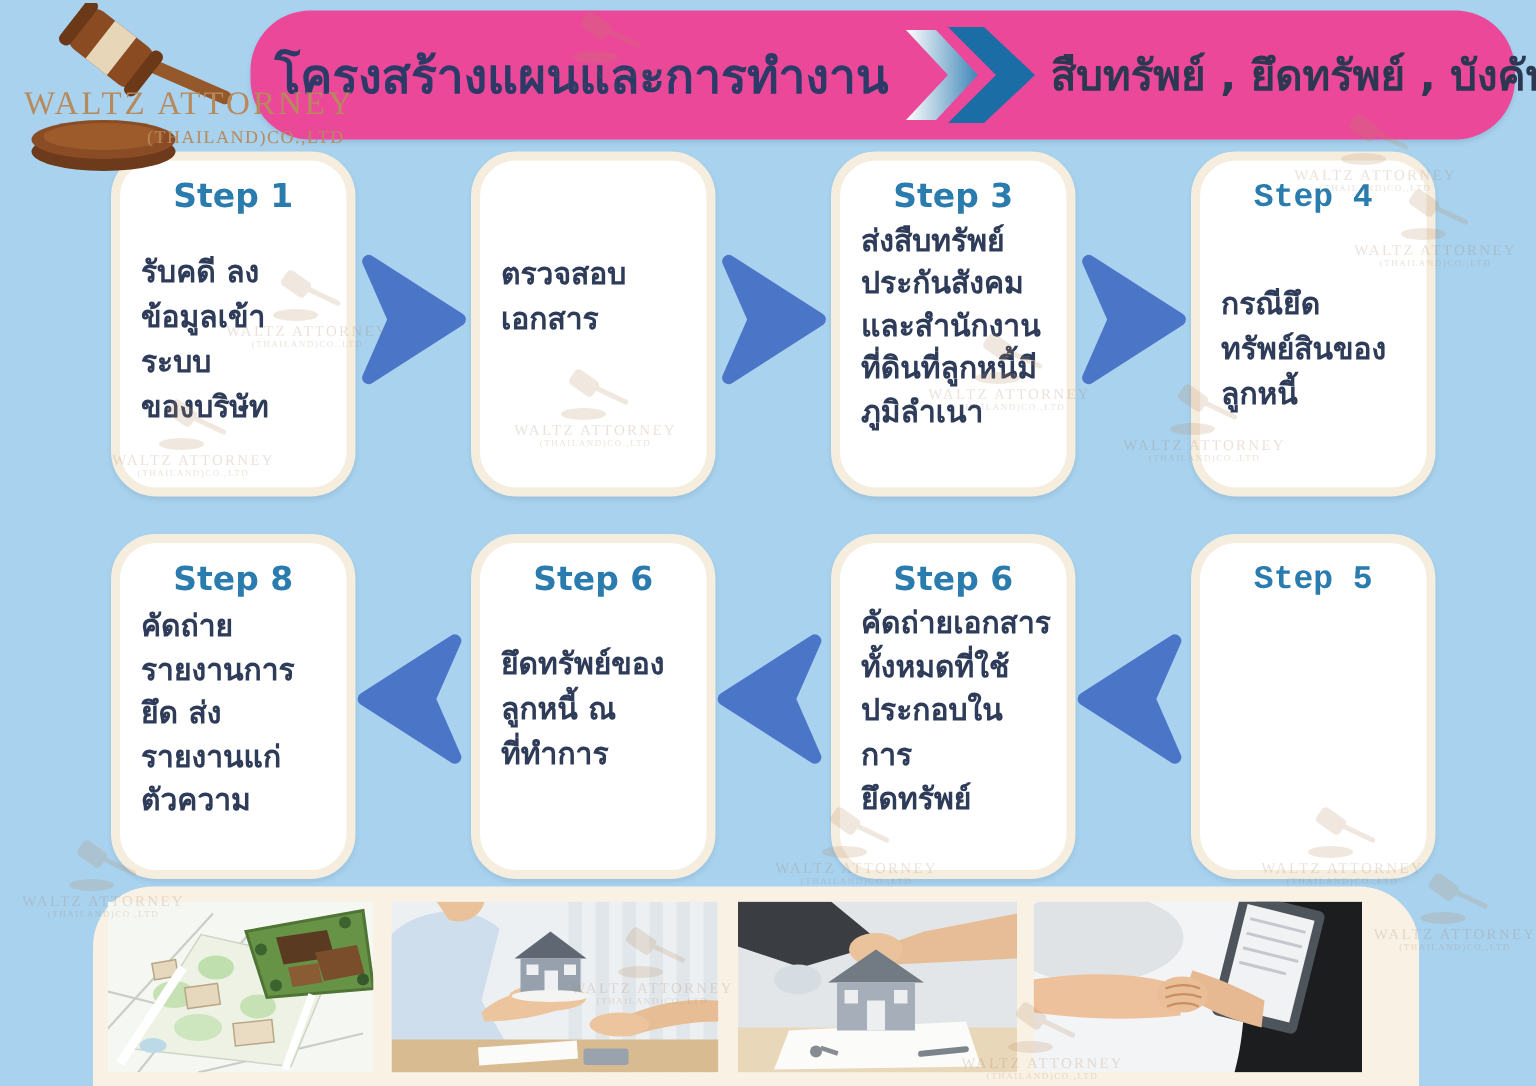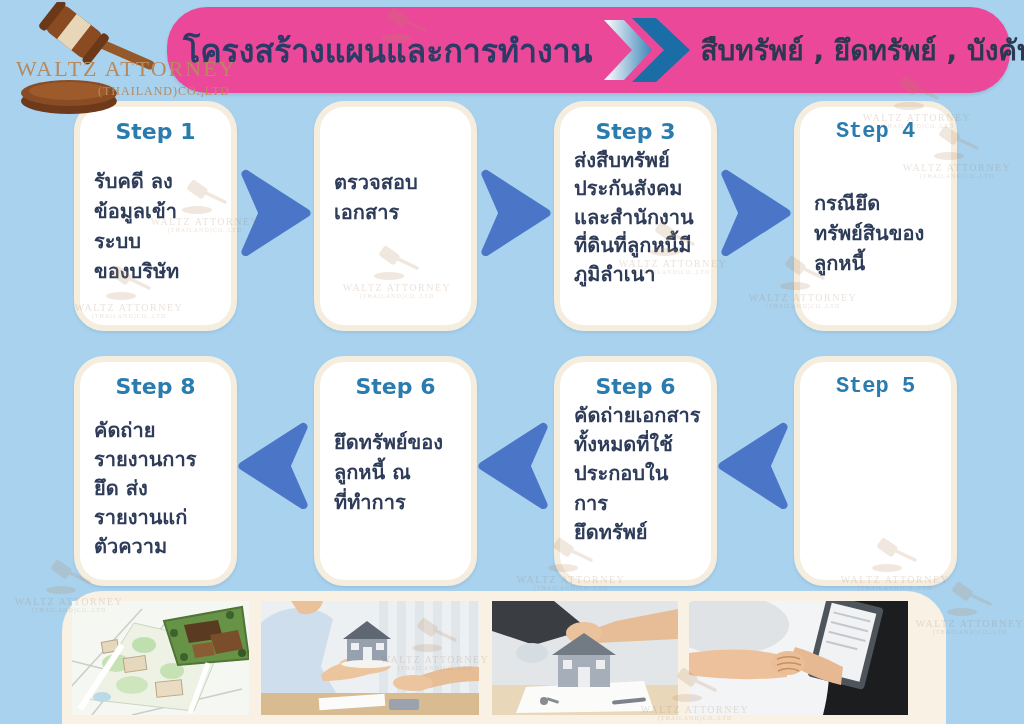--- a/index.html
+++ b/index.html
@@ -35,21 +35,21 @@
     position:absolute;width:163px;height:230px;z-index:3;box-sizing:border-box;
     background:#ffffff;border:6px solid #f5edde;border-radius:30px;
     padding:8px 10px;box-shadow:0 2px 3px rgba(100,130,160,.18);
   }
   .card-step{text-align:center;font-size:22px;font-weight:800;color:#2a7cae;margin-top:4px;}
   .card-text{font-size:20px;font-weight:700;color:#2e3c59;line-height:1.5;white-space:pre-line;padding-left:4px;}
   .r1{top:101px;} .r2{top:356px;}
   .c-a{left:74px;} .c-b{left:314px;} .c-c{left:554px;} .c-d{left:794px;font-family:Liberation Mono, monospace;}
   .mt-1{margin-top:22px;} .mt-2{margin-top:52px;} .mt-3{margin-top:2px;line-height:1.42;}
   .mt-4{margin-top:46px;} .mt-5{margin-top:8px;} .mt-6{margin-top:2px;line-height:1.46;}
-  .mt-7{margin-top:28px;} .mt-8{margin-top:17px;line-height:1.45;}
+  .mt-7{margin-top:28px;} .mt-8{margin-top:4px;line-height:1.45;}
   
   .flow-arrow{position:absolute;z-index:4;width:72px;height:92px;}
   .fa1{left:240px;top:167px;} .fa2{left:480px;top:167px;} .fa3{left:720px;top:167px;}
   .fa4{left:237px;top:420px;} .fa5{left:477px;top:420px;} .fa6{left:717px;top:420px;}
   
   .photo-panel{
     position:absolute;left:62px;top:591px;width:884px;height:133px;z-index:2;
     background:#f8f1e4;border-radius:40px 40px 0 0;
   }
   .photo{position:absolute;top:601px;height:114px;z-index:3;overflow:hidden;}

